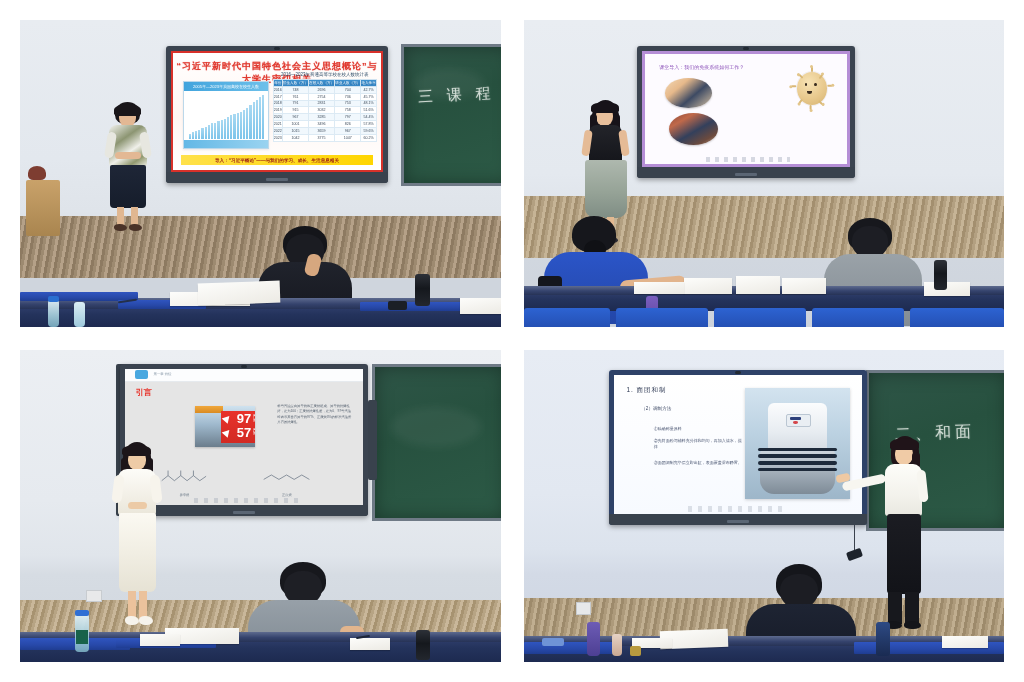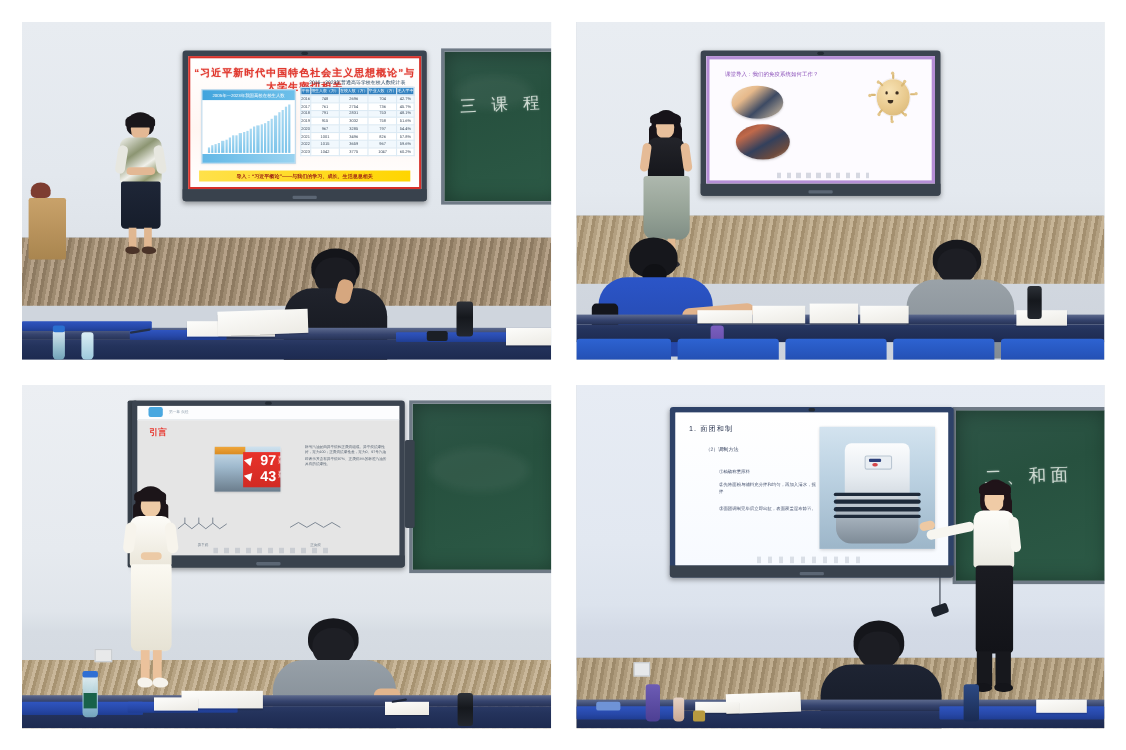--- a/index.html
+++ b/index.html
@@ -431,21 +431,21 @@
           <div class="s3-photo">
             <div class="s3-canopy"></div>
             <div class="s3-sign">
               <div class="s3-sgrow" style="top:6%">
                 <span class="s3-arrow"></span>
                 <span class="s3-num">97</span>
                 <span class="s3-unit">汽油</span>
               </div>
               <div class="s3-sgrow" style="top:48%">
                 <span class="s3-arrow"></span>
-                <span class="s3-num">43</span>
+                <span class="s3-num">57</span>
                 <span class="s3-unit">汽油</span>
               </div>
             </div>
           </div>
 
           <div class="s3-body">标号汽油是由异辛烷和正庚烷组成。异辛烷抗爆性好，定为100；正庚烷抗爆性差，定为0。97号汽油即表示其含有异辛烷97%、正庚烷3%的标准汽油所具有的抗爆性。</div>
 
           <div class="s3-mol" style="left:13%">
             <svg viewBox="0 0 80 30" width="100%" height="100%">
               <polyline points="4,20 14,12 24,20 34,12 44,20 54,12 64,20 74,13" fill="none" stroke="#6b7785" stroke-width="1.2"></polyline>

